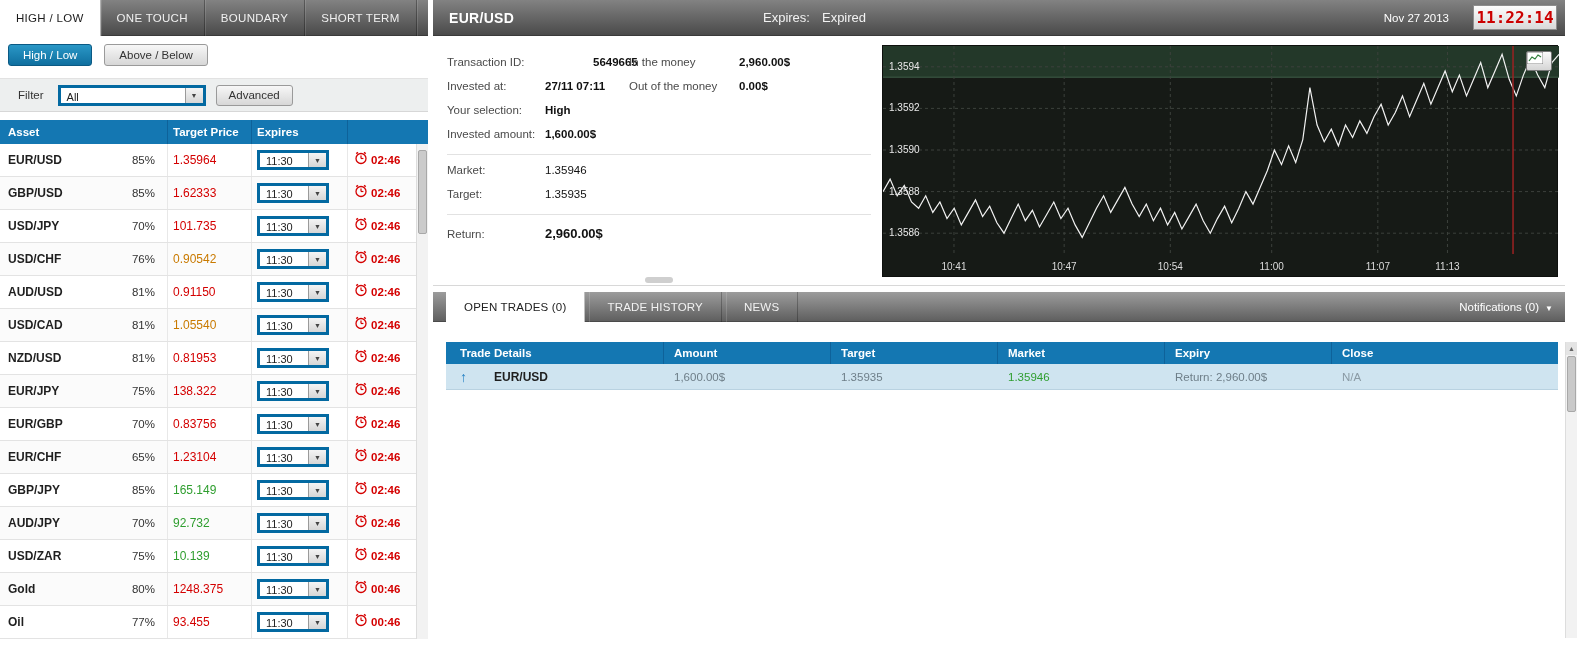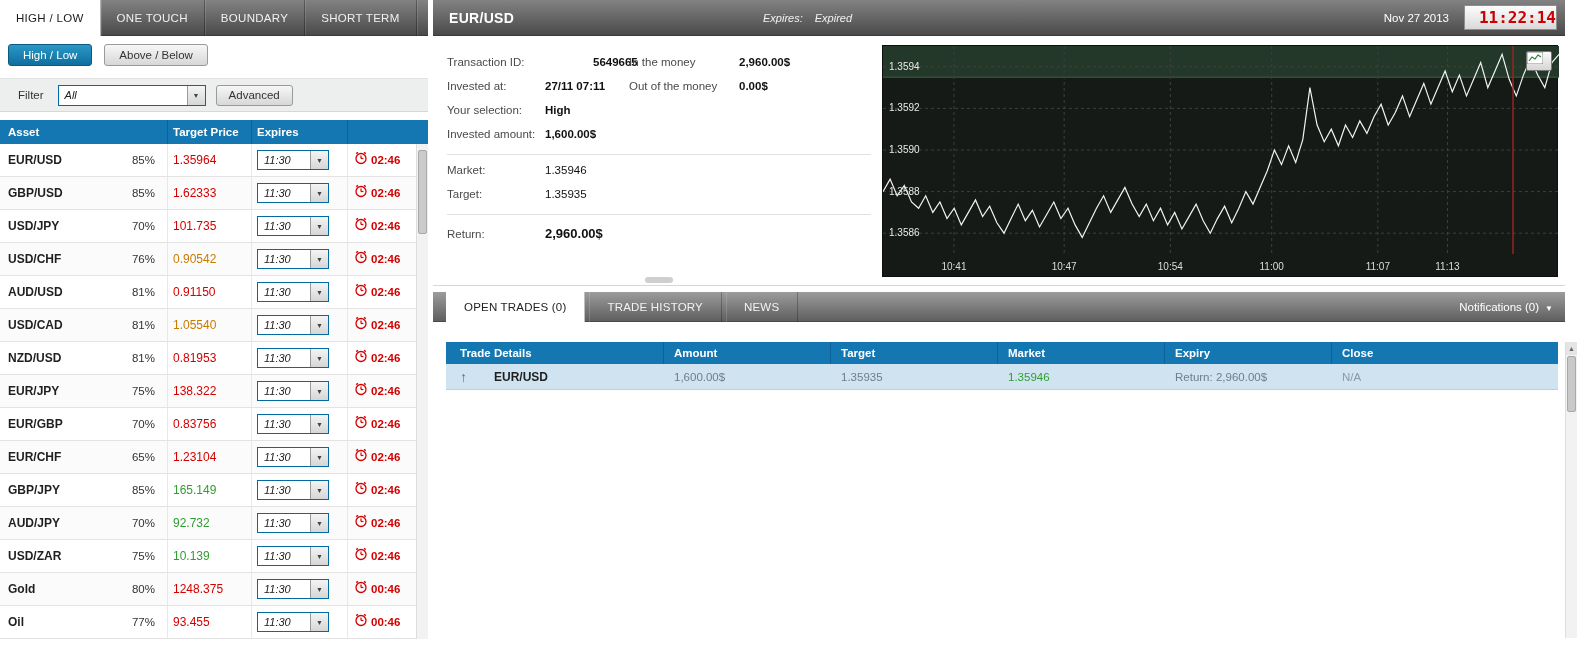--- a/index.html
+++ b/index.html
@@ -20,21 +20,21 @@
   .ltab.active { background:#fff; color:#1b1b1b; box-shadow:none; }
   .ltab-fill { flex:1; border:none; }
 
   #mode-row { position:absolute; left:8px; top:44px; display:flex; gap:12px; }
   .modebtn { height:22px; line-height:20px; padding:0 14px; font-size:11.5px; border-radius:3px; cursor:pointer; }
   .modebtn.active { background:linear-gradient(#2a97c6,#0f6f9f); border:1px solid #0b5a84; color:#fff; }
 
   #filter-row { position:absolute; left:0; top:78px; width:428px; height:34px; background:#edefef;
                 border-top:1px solid #e2e2e2; border-bottom:1px solid #d7d7d7; display:flex; align-items:center; }
   #filter-label { margin-left:18px; font-size:11.5px; color:#333; }
-  .selectbox { display:flex; align-items:center; height:21px; background:#fff; border:1px solid #0369a1; cursor:pointer;font-style:italic; }
+  .selectbox { display:flex; align-items:flex-end; height:21px; background:#fff; border:3px solid #0369a1; cursor:pointer; }
   .selectbox .sval { flex:1; padding-left:6px; font-size:11px; color:#222; }
   .selectbox .sarrow { width:18px; height:100%; display:flex; align-items:center; justify-content:center;
                        background:linear-gradient(#f4f4f4,#d6d6d6); border-left:1px solid #9a9a9a; font-size:7px; color:#444; }
   #filter-select { margin-left:14px; width:148px; }
   #advanced-btn { margin-left:10px; height:21px; line-height:19px; padding:0 12px; font-size:11.5px; cursor:pointer; }
 
   #asset-header { position:absolute; left:0; top:120px; width:428px; height:24px; display:flex; font-size:11.5px; font-weight:bold; }
   #asset-header > div { line-height:24px; border-right:1px solid #0e629a; }
   .hc1{width:168px; padding-left:8px;} .hc2{width:84px; padding-left:5px;} .hc3{width:96px; padding-left:5px;} .hc4{flex:1; border-right:none!important;}
 
@@ -50,24 +50,24 @@
   .ac3 .selectbox { margin-left:5px; width:72px; height:20px; }
   .ac4 { flex:1; padding-left:6px; }
   .cdtxt { margin-left:3px; font-size:11.5px; font-weight:bold; color:#d40000; }
 
   #left-scroll { position:absolute; right:0; top:144px; width:12px; height:495px; background:#f2f2f2; border-left:1px solid #ddd; }
   #left-scroll .thumb { position:absolute; left:1px; top:6px; width:9px; height:84px; background:#cbcbcb; border:1px solid #a8a8a8; border-radius:2px; }
 
   
   #rheader { position:absolute; left:433px; top:0; width:1132px; height:36px; }
   #rtitle { position:absolute; left:16px; top:0; line-height:36px; color:#fff; font-size:14px; font-weight:bold; letter-spacing:.3px; }
-  #rexpires { position:absolute; left:330px; top:0; line-height:36px; color:#f2f2f2; font-size:11px;font-style:italic; }
+  #rexpires { position:absolute; left:330px; top:0; line-height:36px; color:#f2f2f2; font-size:13px; }
   #rexpires span { margin-right:12px; }
   #rdate { position:absolute; right:116px; top:0; line-height:36px; color:#fff; font-size:11.5px; }
-  #rclock { position:absolute; right:8px; top:5px; width:93px; height:25px; line-height:23px; text-align:right;
+  #rclock { position:absolute; right:8px; top:5px; width:84px; height:25px; line-height:23px; text-align:center;
             background:linear-gradient(#fdfdfd,#d9d9d9); border:1px solid #8e8e8e;
             font-family:"DejaVu Sans Mono", monospace; font-size:16px; font-weight:bold; color:#cc0000; }
 
   
   #detail { position:absolute; left:433px; top:36px; width:1132px; height:250px; background:#fff; border-bottom:1px solid #d8d8d8; }
   .dlabel { position:absolute; font-size:11.5px; color:#4a4a4a;text-align:right; }
   .dval   { position:absolute; font-size:11.5px; font-weight:bold; color:#111; }
   .dsep   { position:absolute; left:14px; width:424px; height:1px; background:#e2e2e2; }
   #detail-grip { position:absolute; left:212px; bottom:2px; width:28px; height:6px; background:#cfcfcf; border-radius:3px; }
 

